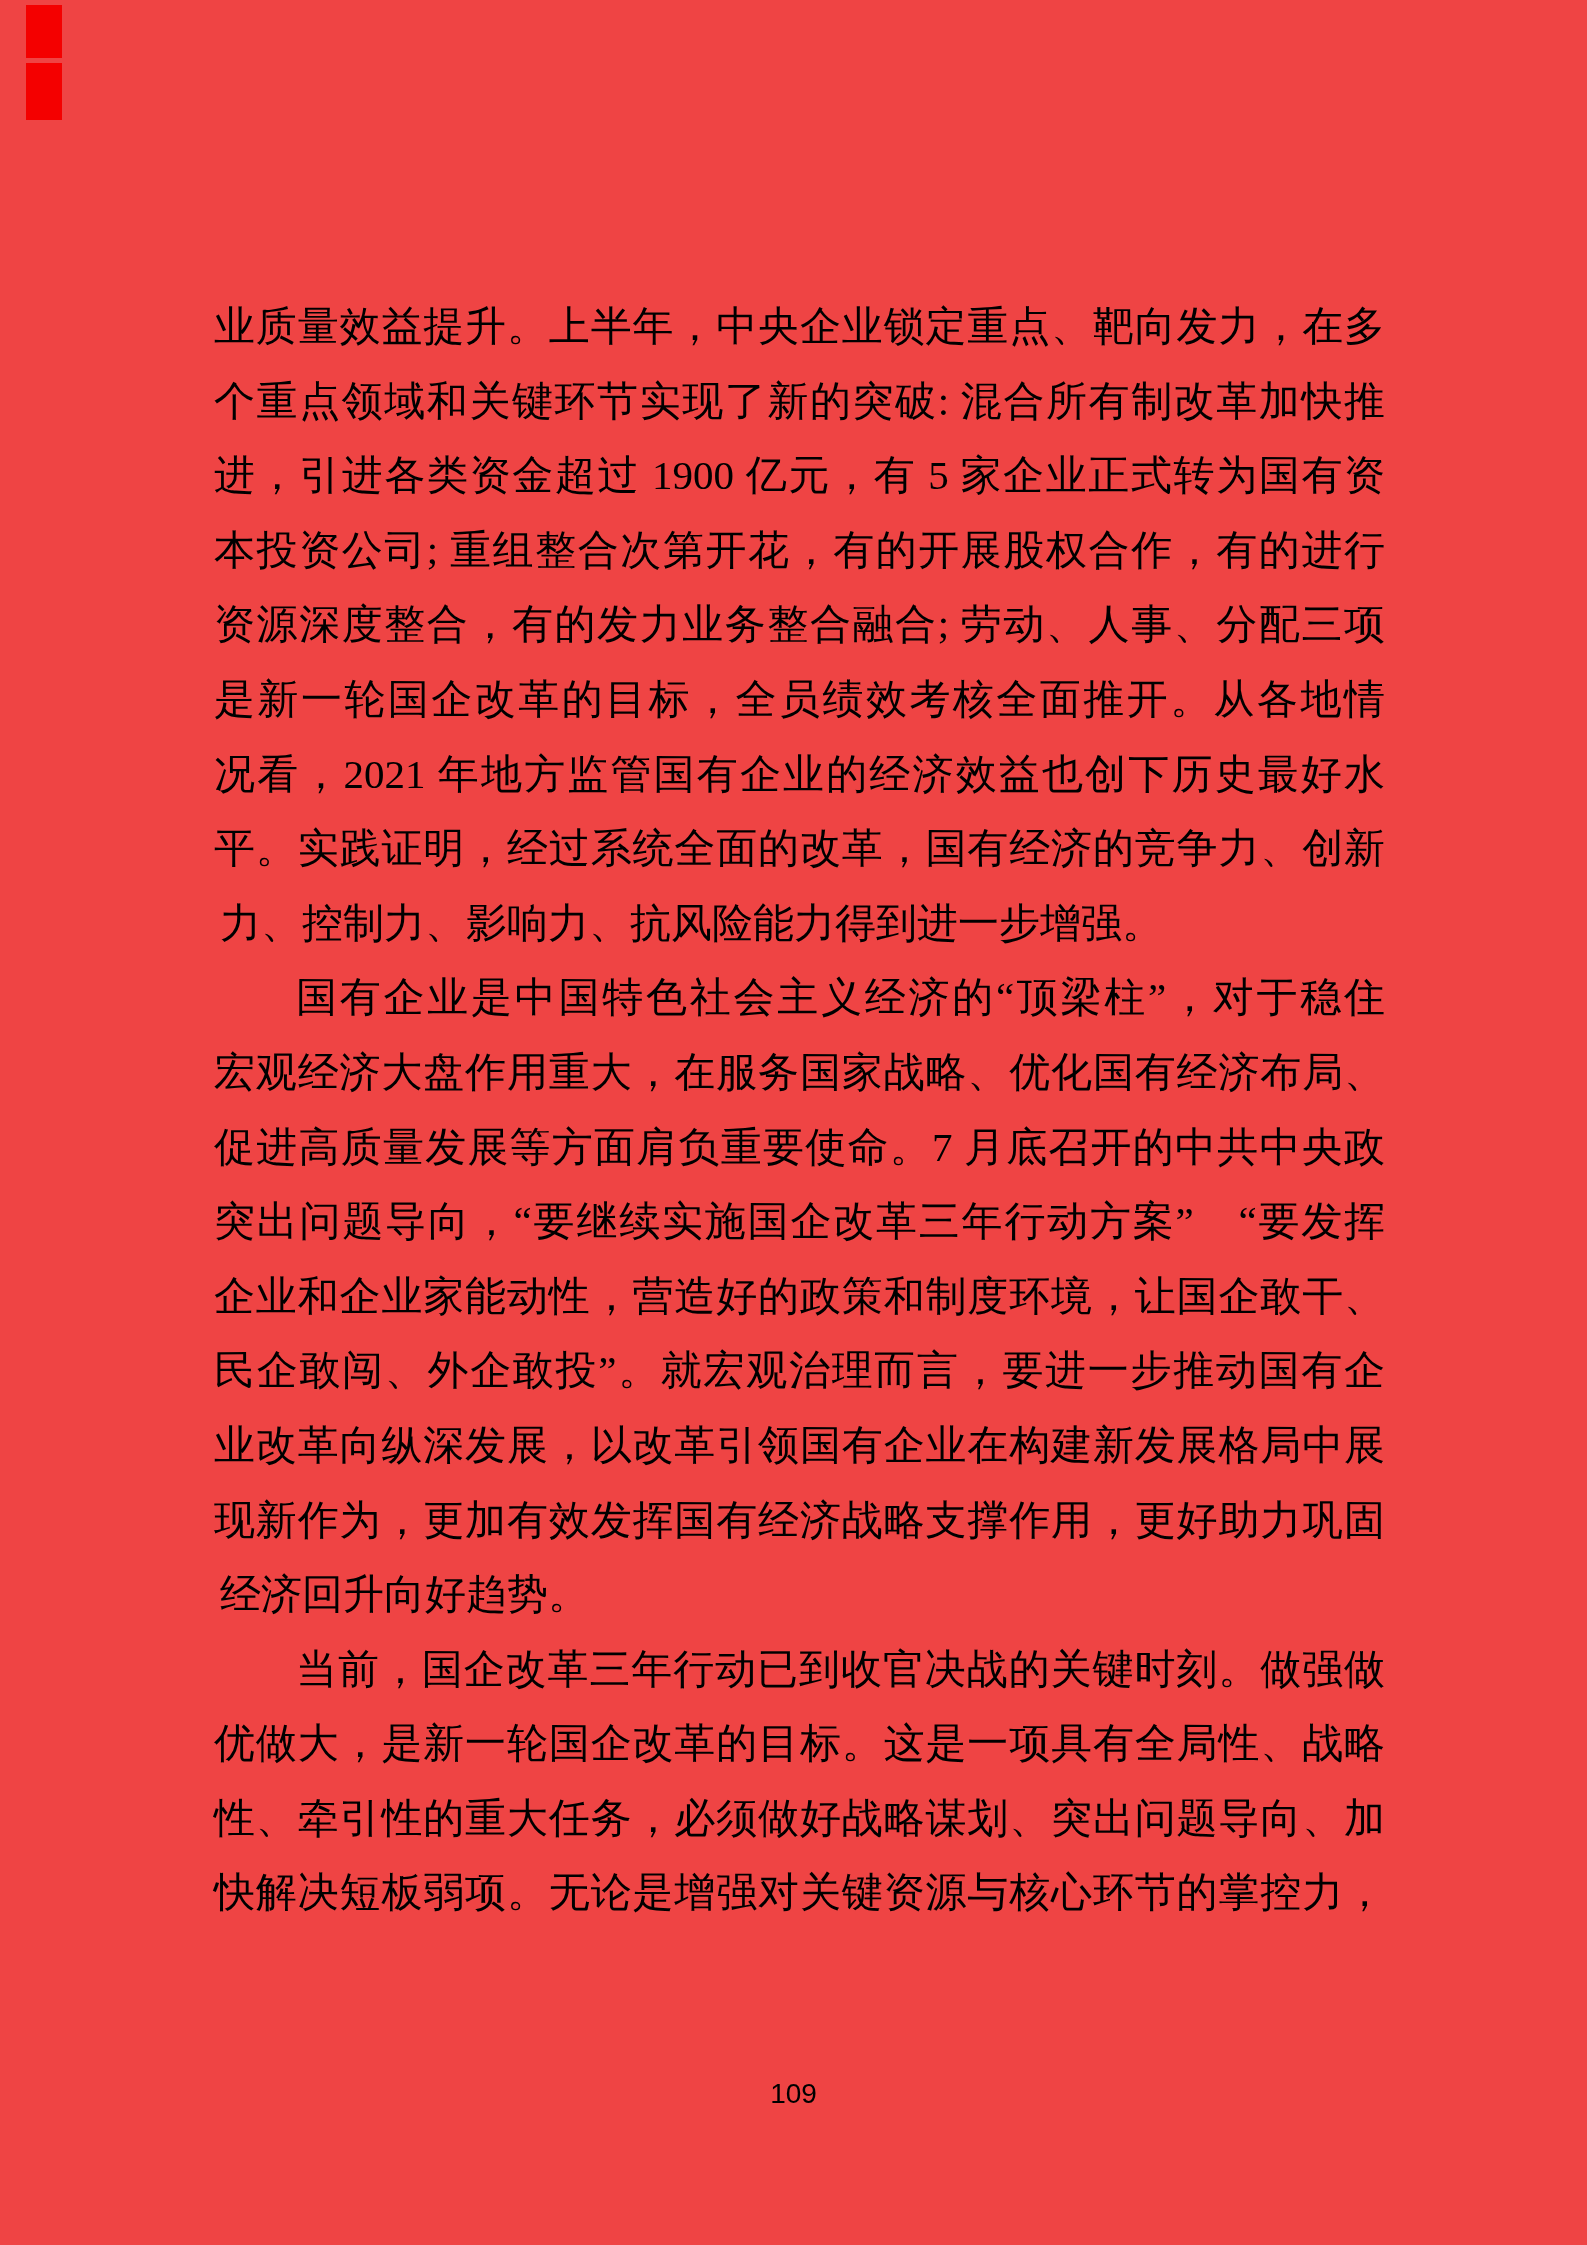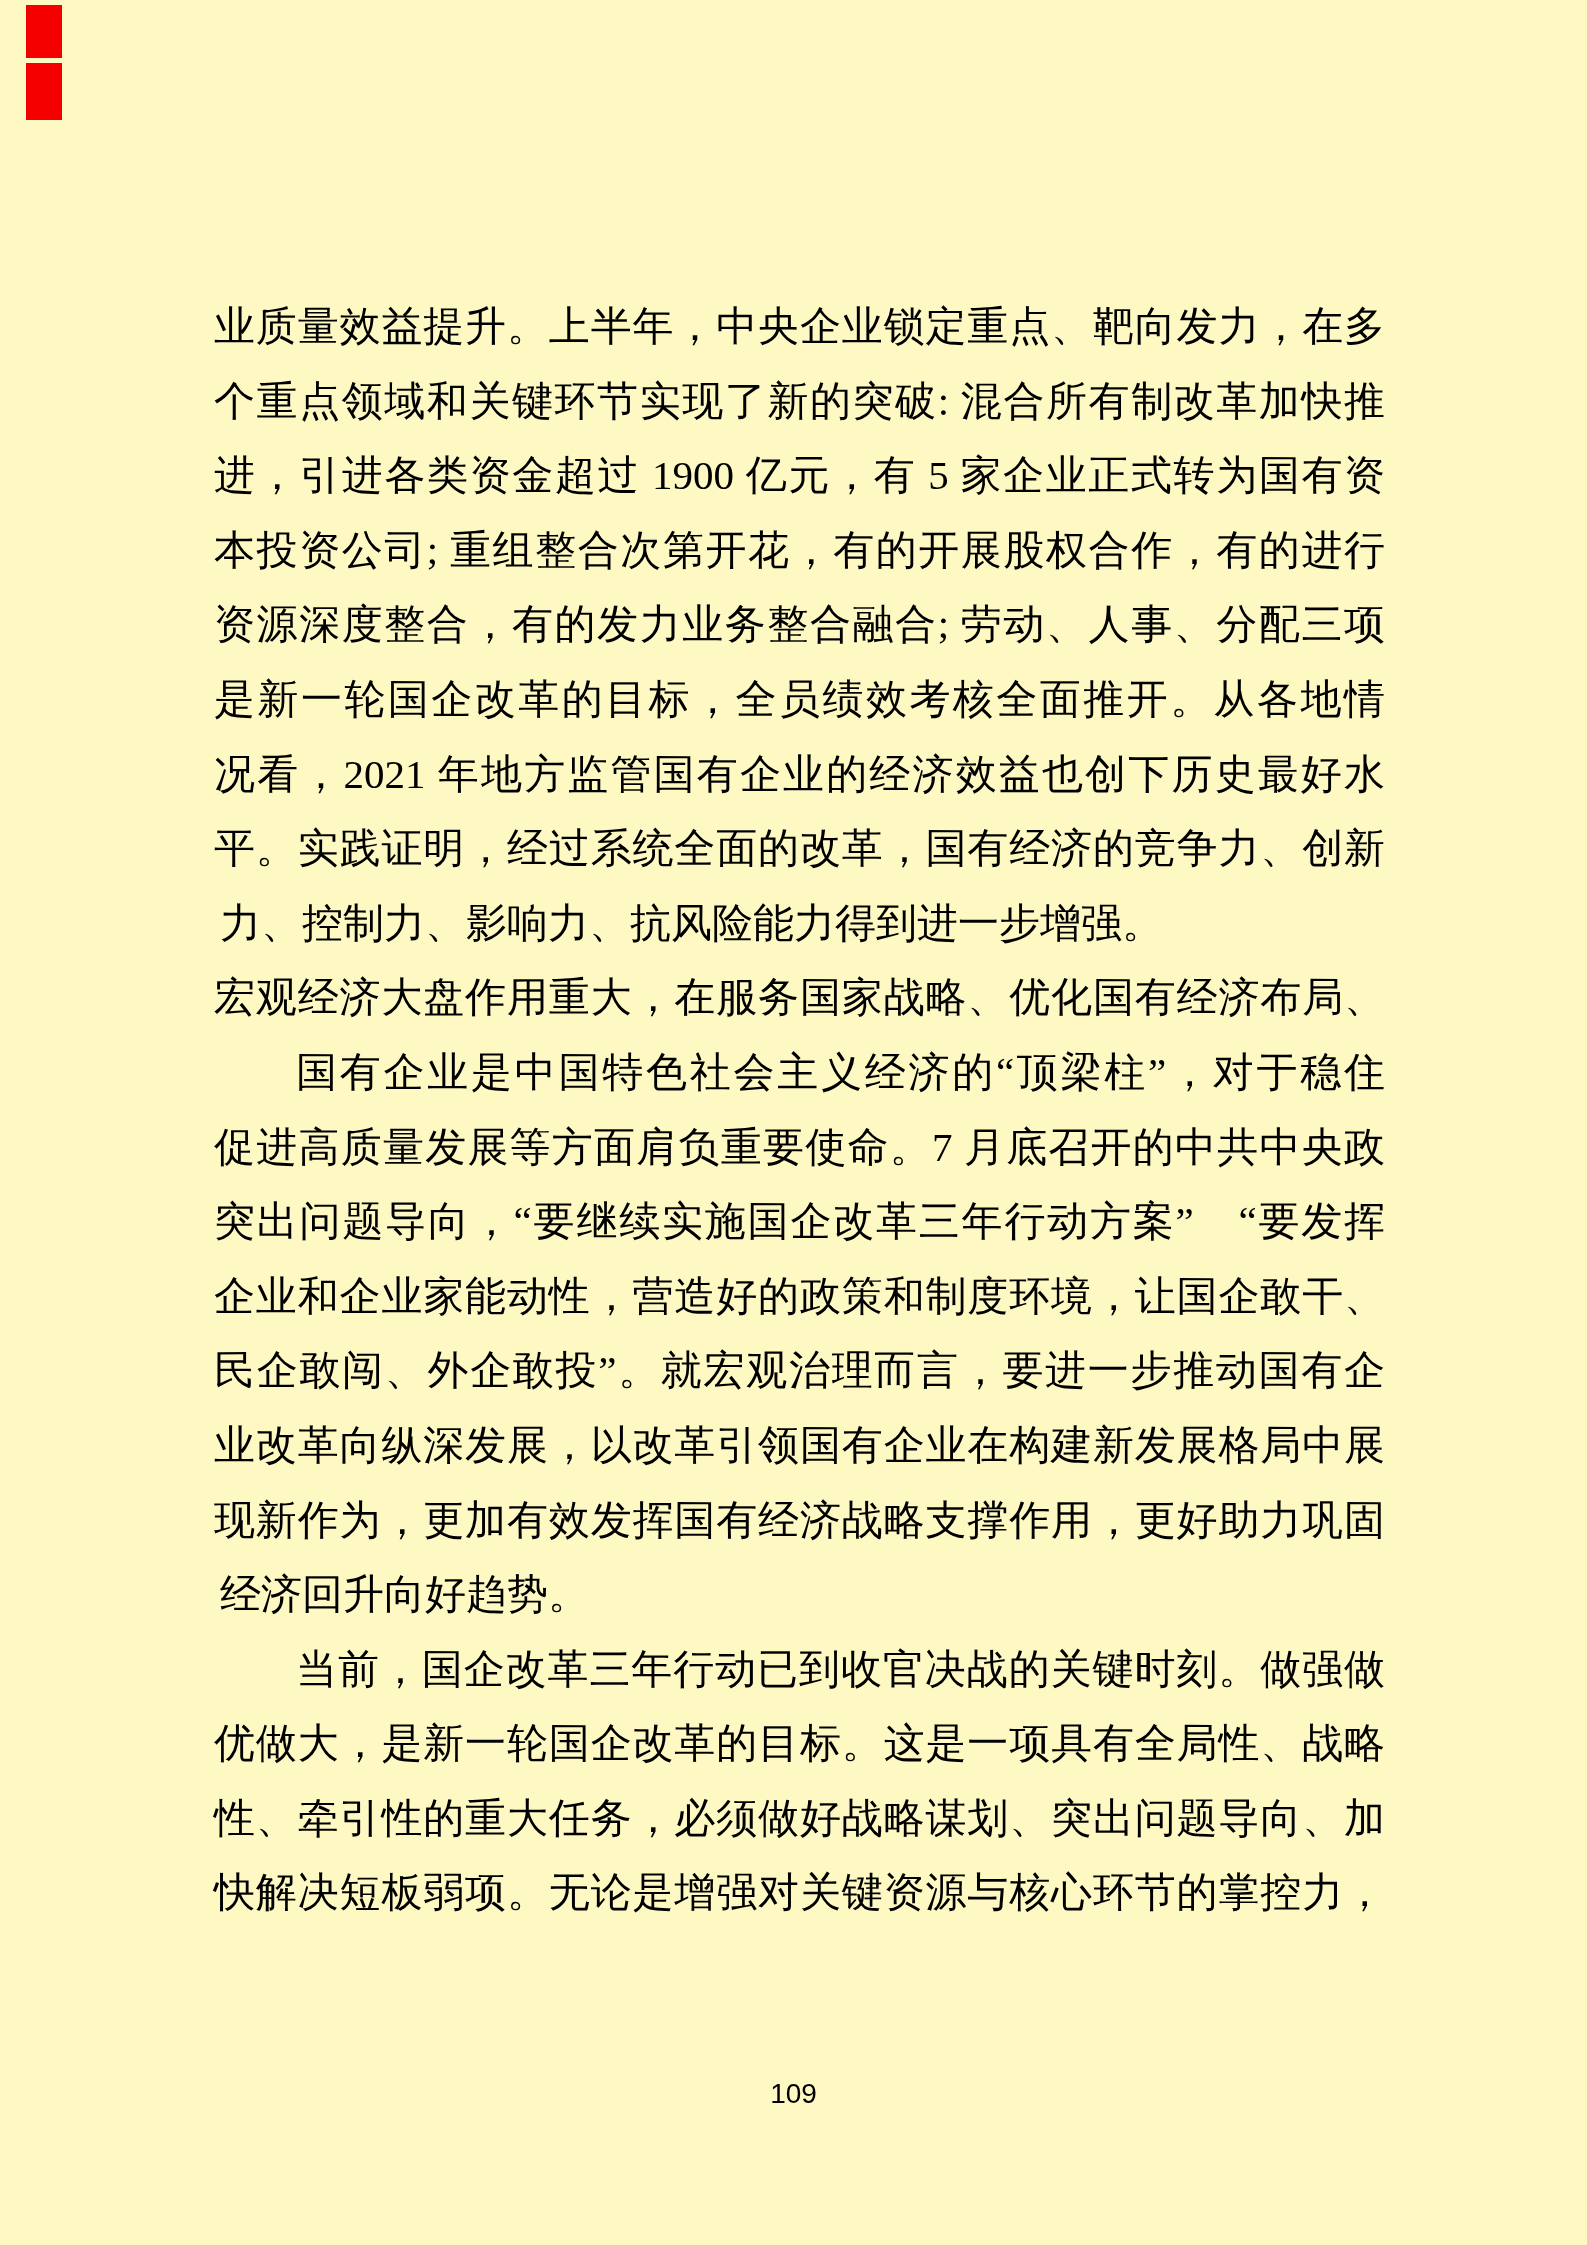--- a/index.html
+++ b/index.html
@@ -10,21 +10,21 @@
     width: 1587px;
     height: 2245px;
     position: relative;
     background: #ffffff;
     overflow: hidden;
     font-family: "Liberation Serif", "DejaVu Serif", serif;
   }
   #document-page {
     position: absolute;
     inset: 0;
-    background: #fef9c3;
+    background: #ef4444;
   }
   #text-block {
     position: absolute;
     left: 214px;
     top: 289px;
     width: 1171px;
     color: #000000;
     font-size: 41px;
     line-height: 74.6px;
     font-family: "Liberation Serif", "DejaVu Serif", serif;
@@ -76,22 +76,22 @@
   <div id="text-block" style="color: rgb(0, 0, 0);">
       <div class="line">业质量效益提升。上半年，中央企业锁定重点、靶向发力，在多</div>
       <div class="line">个重点领域和关键环节实现了新的突破: 混合所有制改革加快推</div>
       <div class="line">进，引进各类资金超过 1900 亿元，有 5 家企业正式转为国有资</div>
       <div class="line">本投资公司; 重组整合次第开花，有的开展股权合作，有的进行</div>
       <div class="line">资源深度整合，有的发力业务整合融合; 劳动、人事、分配三项</div>
       <div class="line">是新一轮国企改革的目标，全员绩效考核全面推开。从各地情</div>
       <div class="line">况看，2021 年地方监管国有企业的经济效益也创下历史最好水</div>
       <div class="line">平。实践证明，经过系统全面的改革，国有经济的竞争力、创新</div>
       <div class="line noj">力、控制力、影响力、抗风险能力得到进一步增强。</div>
+      <div class="line ind">国有企业是中国特色社会主义经济的“顶梁柱”，对于稳住</div>
       <div class="line">宏观经济大盘作用重大，在服务国家战略、优化国有经济布局、</div>
-      <div class="line ind">国有企业是中国特色社会主义经济的“顶梁柱”，对于稳住</div>
       <div class="line">促进高质量发展等方面肩负重要使命。7 月底召开的中共中央政</div>
       <div class="line">突出问题导向，“要继续实施国企改革三年行动方案”　“要发挥</div>
       <div class="line">企业和企业家能动性，营造好的政策和制度环境，让国企敢干、</div>
       <div class="line">民企敢闯、外企敢投”。就宏观治理而言，要进一步推动国有企</div>
       <div class="line">业改革向纵深发展，以改革引领国有企业在构建新发展格局中展</div>
       <div class="line">现新作为，更加有效发挥国有经济战略支撑作用，更好助力巩固</div>
       <div class="line noj">经济回升向好趋势。</div>
       <div class="line ind">当前，国企改革三年行动已到收官决战的关键时刻。做强做</div>
       <div class="line">优做大，是新一轮国企改革的目标。这是一项具有全局性、战略</div>
       <div class="line">性、牵引性的重大任务，必须做好战略谋划、突出问题导向、加</div>

